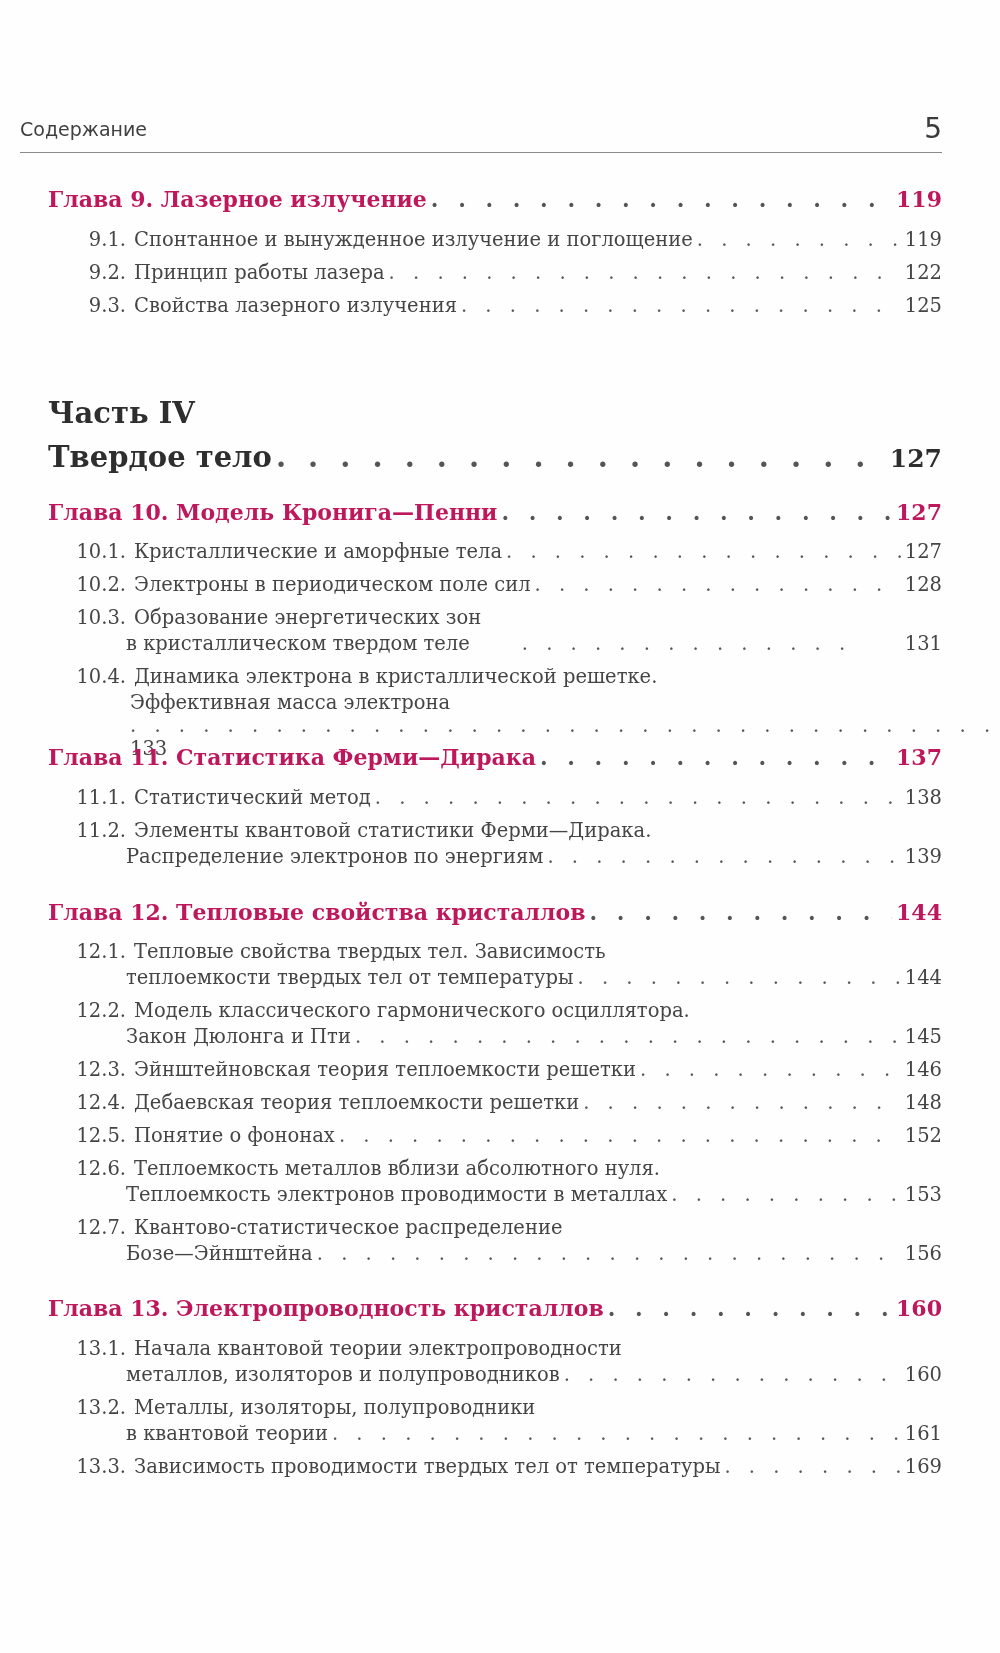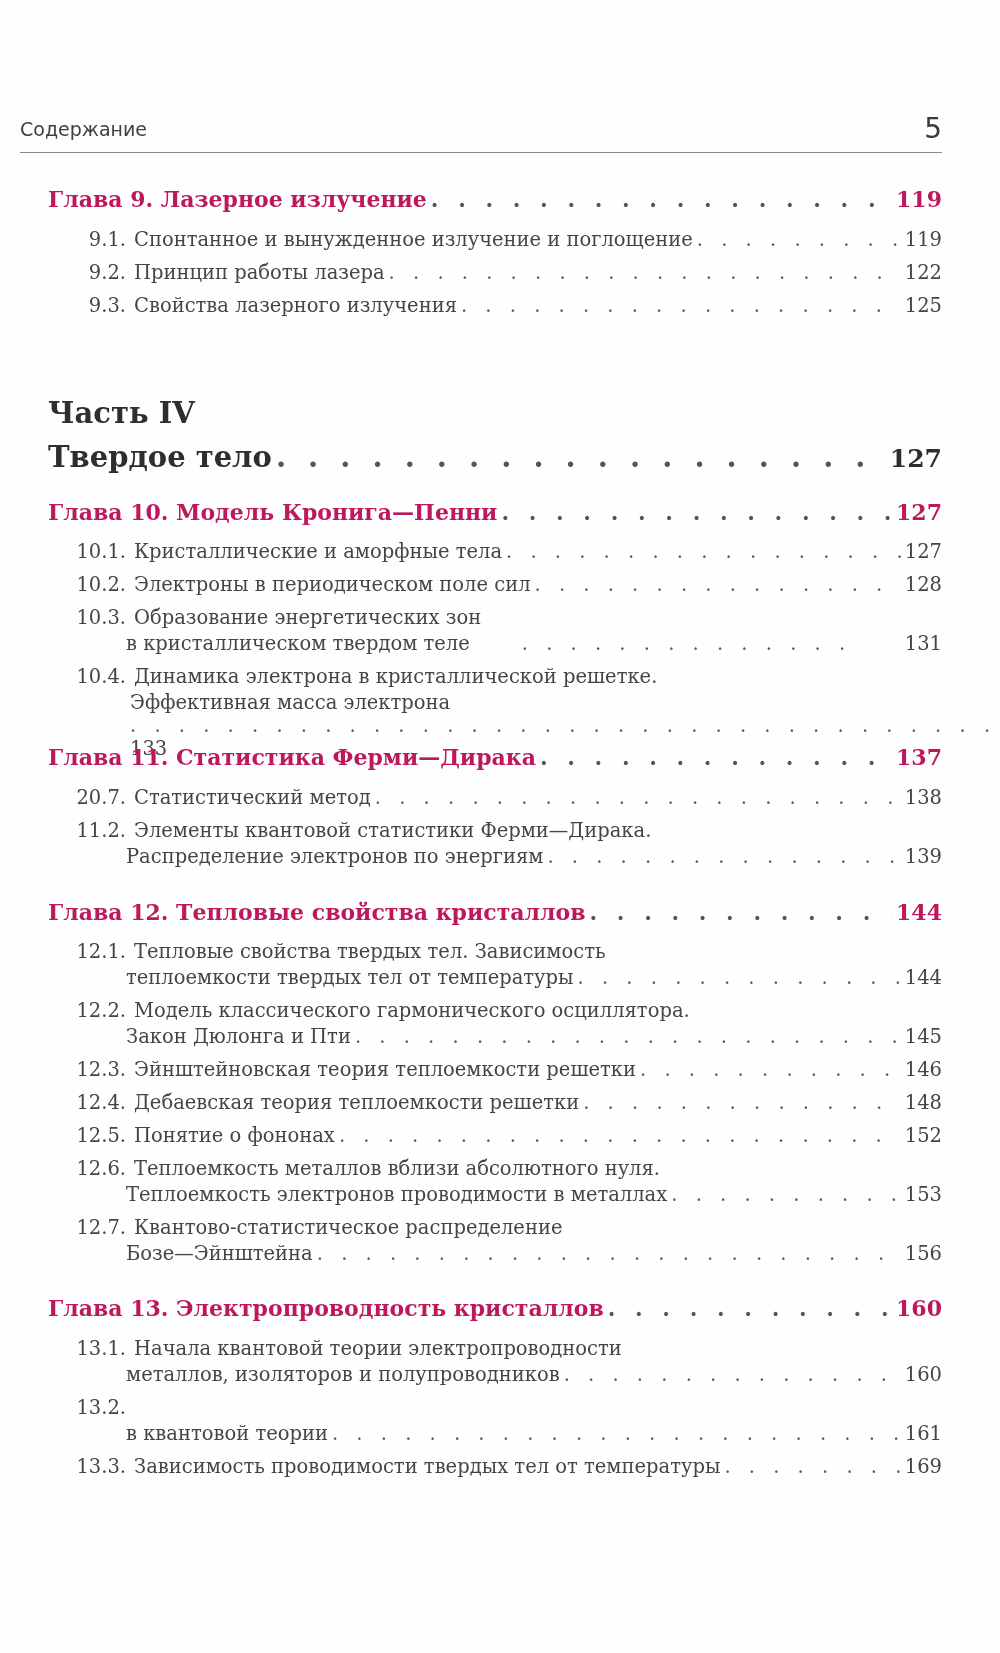--- a/index.html
+++ b/index.html
@@ -96,21 +96,21 @@
     <span class="dots"></span>
     <span>133</span>
   </div>
 
   <div class="row ch" style="top:744px;">
     <span>Глава 11. Статистика Ферми—Дирака</span>
     <span class="dots"></span>
     <span class="page">137</span>
   </div>
   <div class="row sec" style="top:786px;">
-    <span class="num">20.7.</span>
+    <span class="num">11.1.</span>
     <span>Статистический метод</span>
     <span class="dots"></span>
     <span>138</span>
   </div>
   <div class="row sec" style="top:819px;">
     <span class="num">11.2.</span>
     <span>Элементы квантовой статистики Ферми—Дирака.</span>
   </div>
   <div class="row sec cont" style="top:845px;">
     <span>Распределение электронов по энергиям</span>
@@ -187,20 +187,21 @@
     <span class="num">13.1.</span>
     <span>Начала квантовой теории электропроводности</span>
   </div>
   <div class="row sec cont" style="top:1363px;">
     <span>металлов, изоляторов и полупроводников</span>
     <span class="dots"></span>
     <span>160</span>
   </div>
   <div class="row sec" style="top:1396px;">
     <span class="num">13.2.</span>
+    <span>Металлы, изоляторы, полупроводники</span>
   </div>
   <div class="row sec cont" style="top:1422px;">
     <span>в квантовой теории</span>
     <span class="dots"></span>
     <span>161</span>
   </div>
   <div class="row sec" style="top:1455px;">
     <span class="num">13.3.</span>
     <span>Зависимость проводимости твердых тел от температуры</span>
     <span class="dots"></span>

